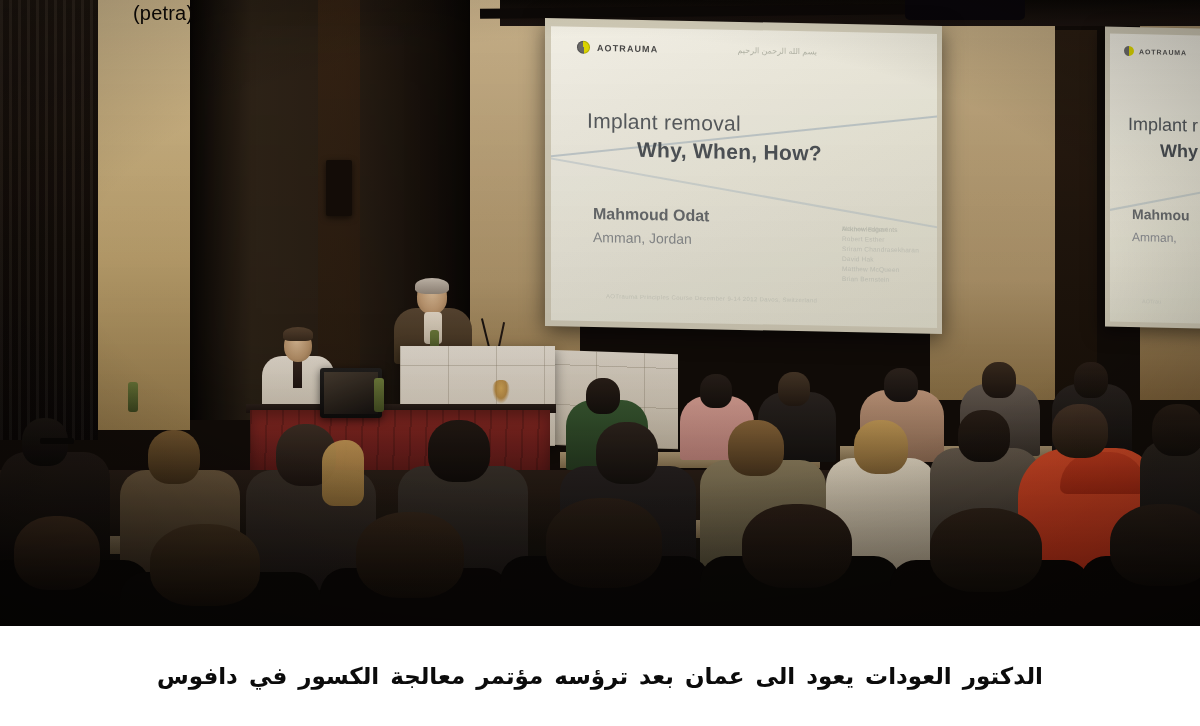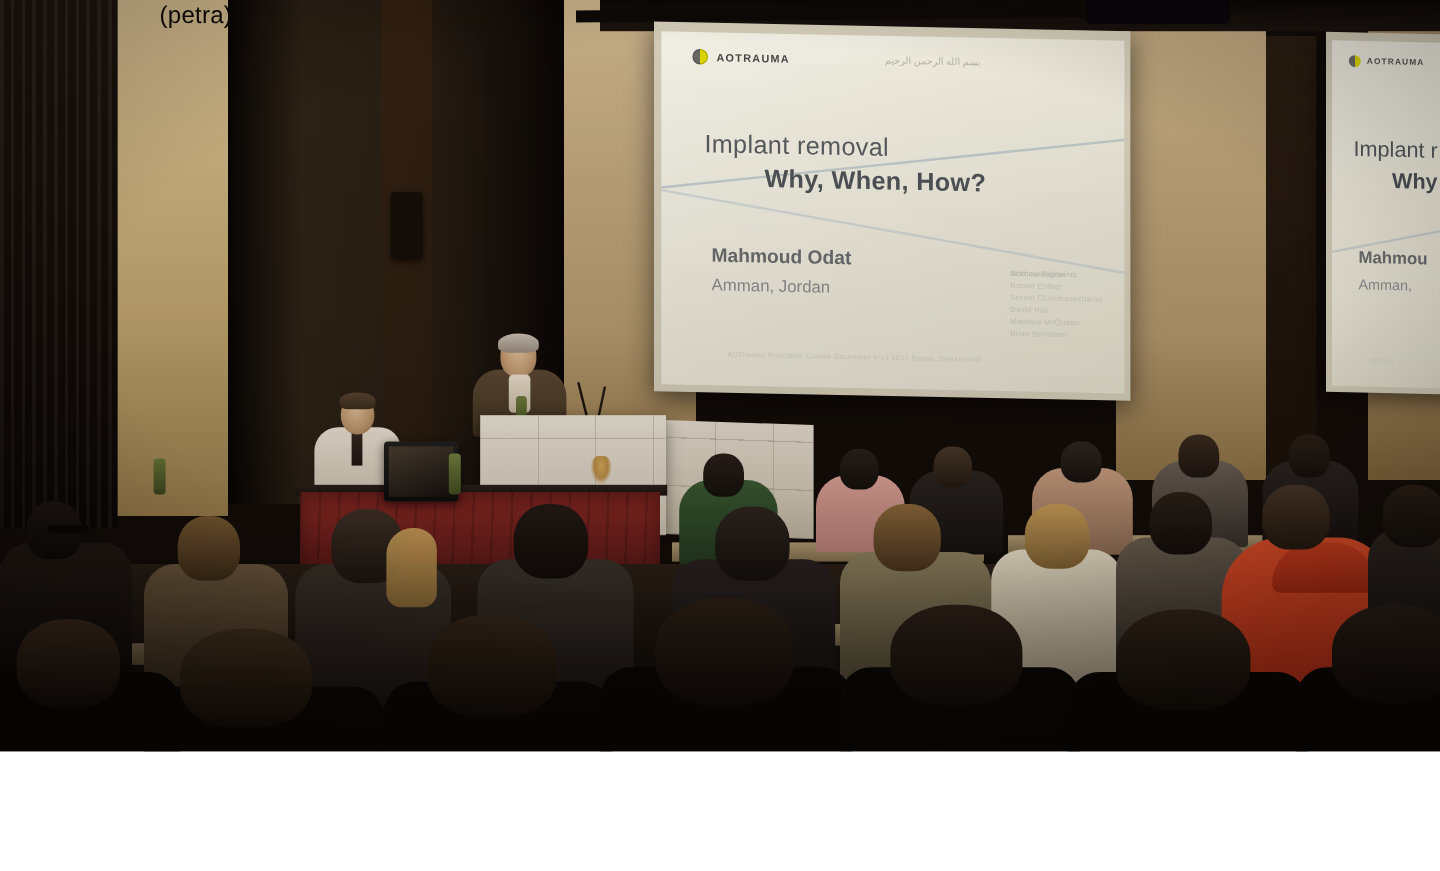--- a/index.html
+++ b/index.html
@@ -545,14 +545,17 @@
 
     <div class="torso" style="left:1080px;top:556px;width:160px;height:90px;background:#0a0705;"></div>
     <div class="head" style="left:1110px;top:504px;width:104px;height:82px;background:linear-gradient(180deg,#2b2018 0%,#100b07 100%);"></div>
 
     <div class="warm-grade"></div>
     <div class="vignette"></div>
 
     <div class="petra">(petra)</div>
   </div>
 
+  <div id="caption-bar">
+    <div class="caption-text">الدكتور العودات يعود الى عمان بعد ترؤسه مؤتمر معالجة الكسور في دافوس</div>
+  </div>
 
 </div>
 
 </body></html>

